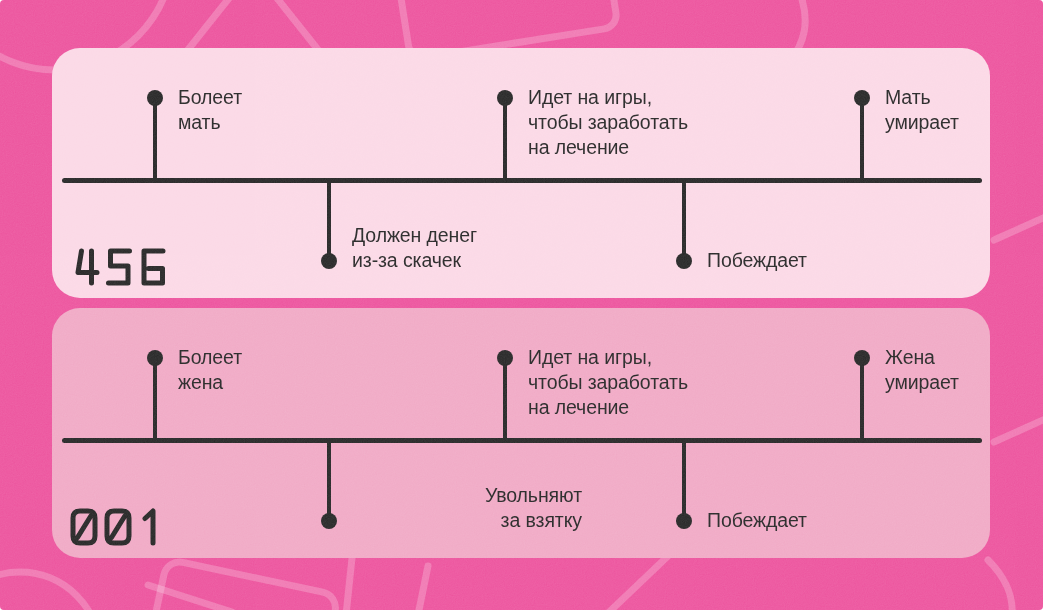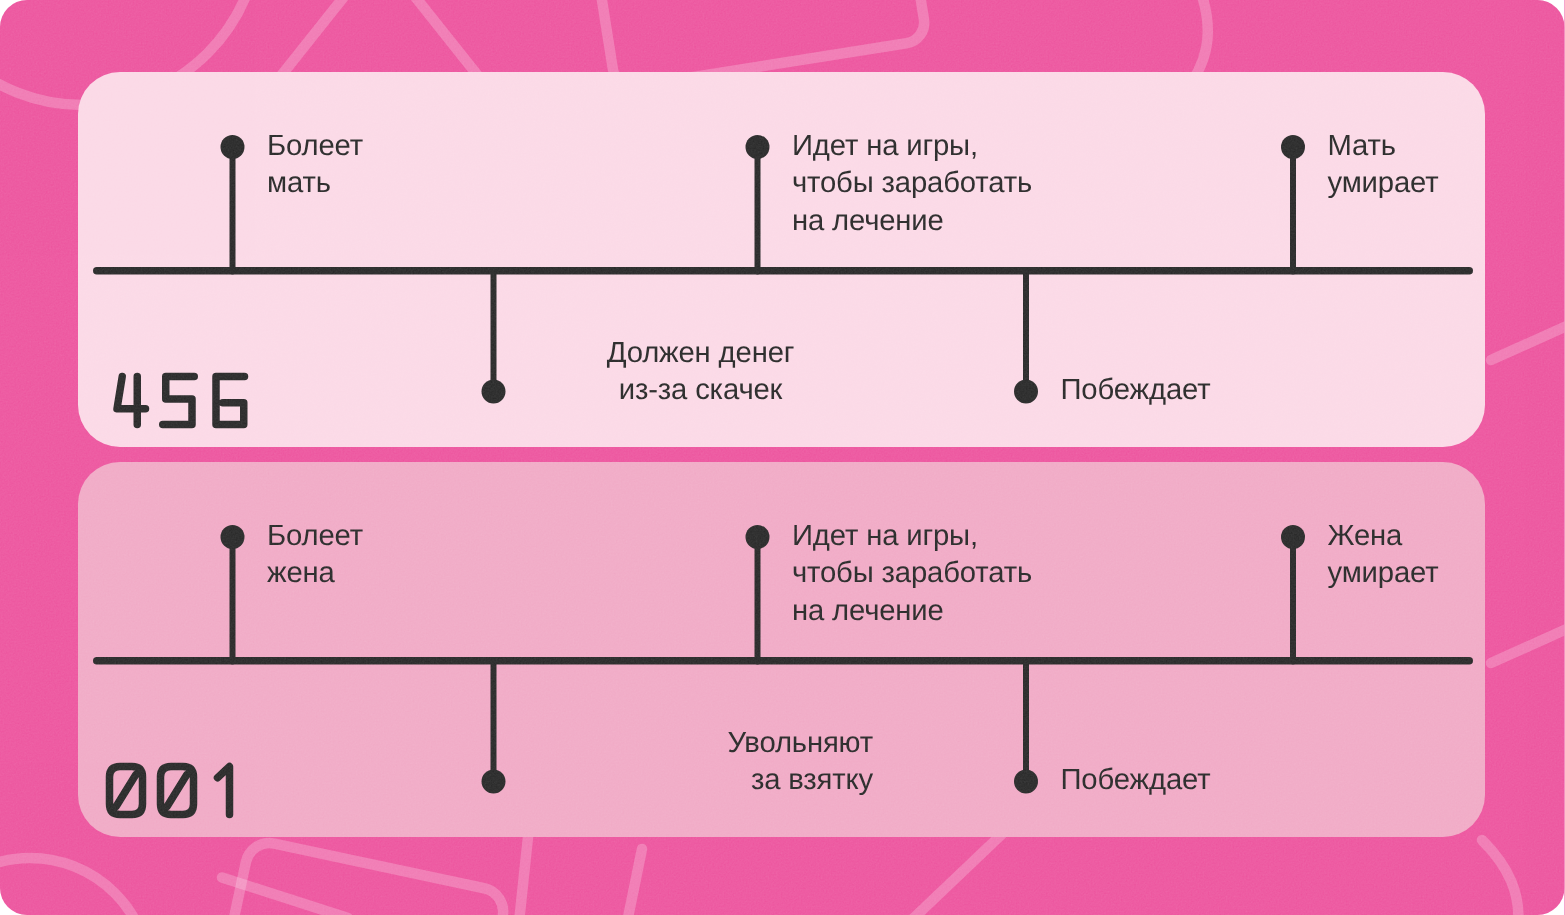--- a/index.html
+++ b/index.html
@@ -7,21 +7,21 @@
     padding: 0;
     width: 1043px;
     height: 610px;
     font-family: "Liberation Sans", "DejaVu Sans", sans-serif;
     overflow: hidden;
   }
   .canvas {
     position: relative;
     width: 1043px;
     height: 610px;
-    border-radius: 18px;
+    border-radius: 4px;
     overflow: hidden;
   }
   .doodles {
     position: absolute;
     inset: 0;
     z-index: 0;
   }
   .doodles * {
     fill: none;
     stroke: var(--doodle, rgba(255,255,255,0.22));
@@ -123,21 +123,21 @@
         <div class="tl-line"></div>
         <div class="event above" style="left: 103px;">
           <span class="stem" style="top: 50px; height: 85px;"></span>
           <span class="dot" style="top: 42px;"></span>
           <div class="event-label" style="top: 37px;">Болеет
 мать</div>
         </div>
         <div class="event below" style="left: 277px;">
           <span class="stem" style="top: 132px; height: 84px;"></span>
           <span class="dot" style="top: 205px;"></span>
-          <div class="event-label" style="top: 175px; text-align: center;">Должен денег
+          <div class="event-label" style="top: 175px;">Должен денег
 из-за скачек</div>
         </div>
         <div class="event above" style="left: 453px;">
           <span class="stem" style="top: 50px; height: 85px;"></span>
           <span class="dot" style="top: 42px;"></span>
           <div class="event-label" style="top: 37px;">Идет на игры,
 чтобы заработать
 на лечение</div>
         </div>
         <div class="event below" style="left: 632px;">

